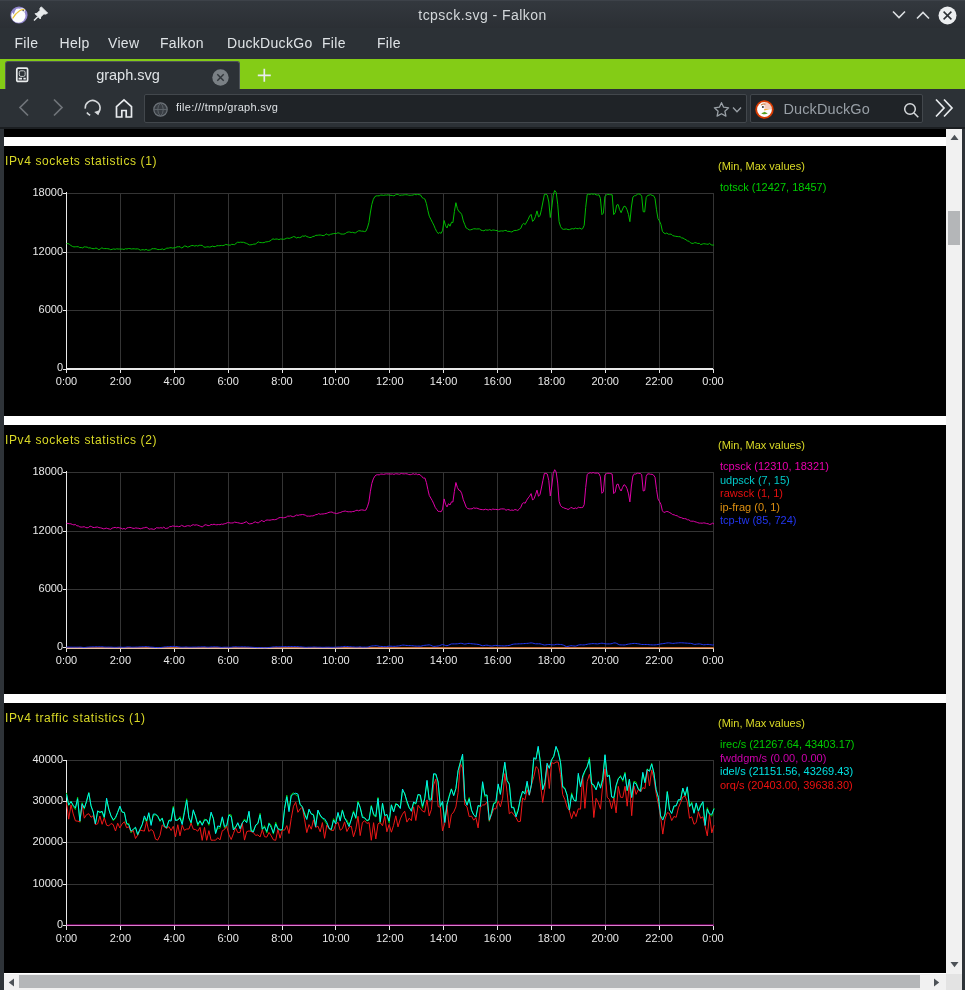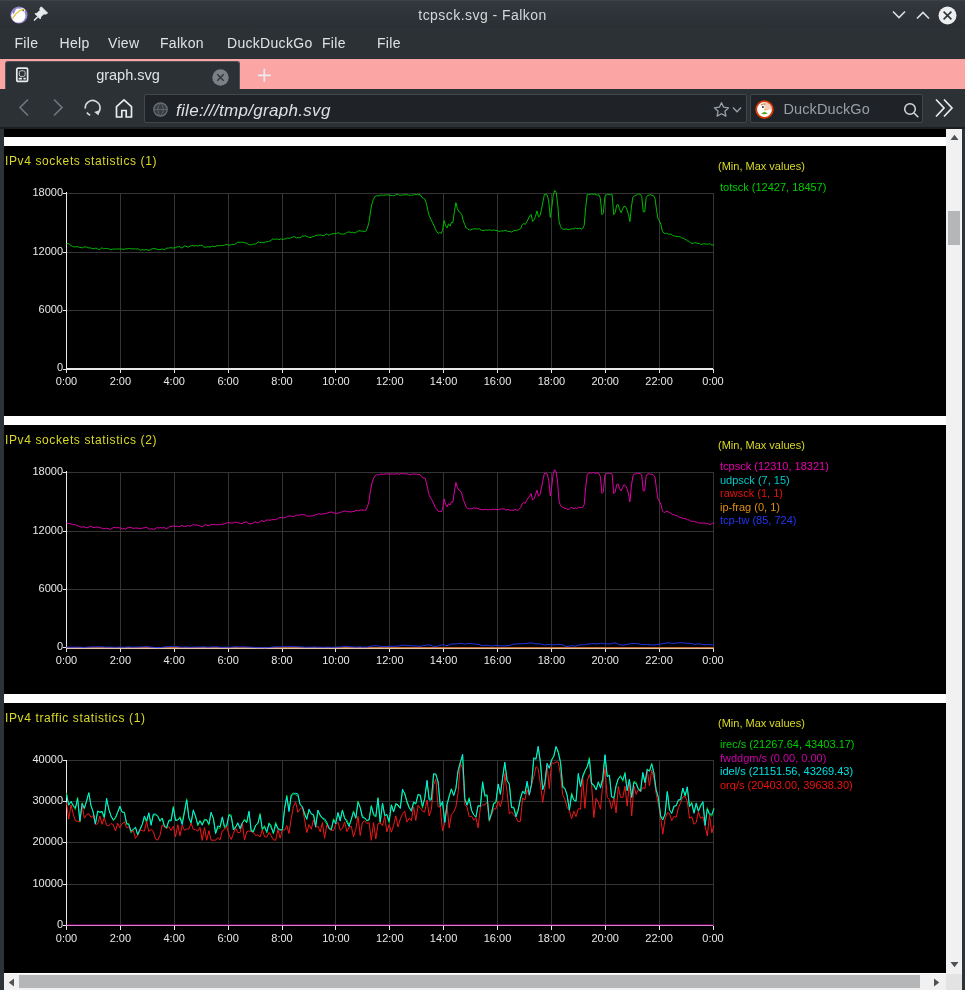--- a/index.html
+++ b/index.html
@@ -3,31 +3,31 @@
 <style>
 * { margin:0; padding:0; box-sizing:border-box; }
 html,body { width:965px; height:990px; overflow:hidden; }
 body { font-family:"Liberation Sans",sans-serif; background:#2e3338; position:relative; }
 #titlebar { position:absolute; left:0; top:0; width:965px; height:28px;
   background:linear-gradient(#33383e,#2b2f34); border-top:1px solid #3d4249; }
 #titletext { position:absolute; left:0; right:0; top:6px; text-align:center;
   color:#d3d7da; font-size:14px; letter-spacing:0.45px; }
 #menubar { position:absolute; left:0; top:28px; width:965px; height:31px; background:#2c3136; }
 .menu { position:absolute; top:7px; color:#dfe3e6; font-size:14px; letter-spacing:0.3px; }
-#tabbar { position:absolute; left:0; top:59px; width:965px; height:30px; background:#fca5a5; }
+#tabbar { position:absolute; left:0; top:59px; width:965px; height:30px; background:#84cc16; }
 #tab { position:absolute; left:5px; top:2px; width:235px; height:28px; background:#2c3136;
   border:1px solid #4d5258; border-bottom:none; border-radius:3px 3px 0 0; }
 #tablabel { position:absolute; left:11px; right:0; top:5px; text-align:center; color:#dfe3e6; font-size:14.5px; }
 #navbar { position:absolute; left:0; top:89px; width:965px; height:38px; background:#2c3136; }
 #navedge { position:absolute; left:0; top:127px; width:965px; height:2px; background:#1b1e21; }
 .field { position:absolute; top:4.5px; height:29px; background:#1f2327;
   border:1px solid #42474c; border-radius:2px; }
 #urlfield { left:144px; width:603px; }
 #searchfield { left:749.5px; width:173px; }
-#urltext { position:absolute; left:31px; top:6px; color:#dde1e4; font-size:17px; letter-spacing:0.3px;font-style:italic; }
+#urltext { position:absolute; left:31px; top:6px; color:#dde1e4; font-size:11px; letter-spacing:0.3px; }
 #searchtext { position:absolute; left:33px; top:6px; color:#989fa6; font-size:14.5px; letter-spacing:0.1px; }
 #content { position:absolute; left:4px; top:129px; width:942px; height:844.5px;
   background:#fff; overflow:hidden; }
 .black { position:absolute; left:0; width:942px; background:#000; }
 .chart { position:absolute; left:0; }
 #vscroll { position:absolute; left:946px; top:129px; width:15.5px; height:844.5px; background:#f1f1f1; }
 #vthumb { position:absolute; left:1.5px; top:82px; width:12.5px; height:33.5px; background:#b4b6b8; }
 #hscroll { position:absolute; left:4px; top:973.5px; width:942px; height:16px; background:#f1f1f1; }
 #hthumb { position:absolute; left:15px; top:1.5px; width:901px; height:13px; background:#b4b6b8; }
 #corner { position:absolute; left:946px; top:973.5px; width:15.5px; height:16px; background:#e3e3e3; }

